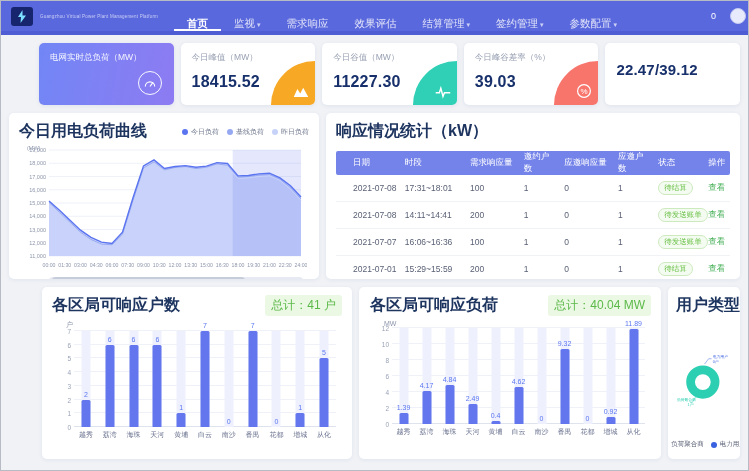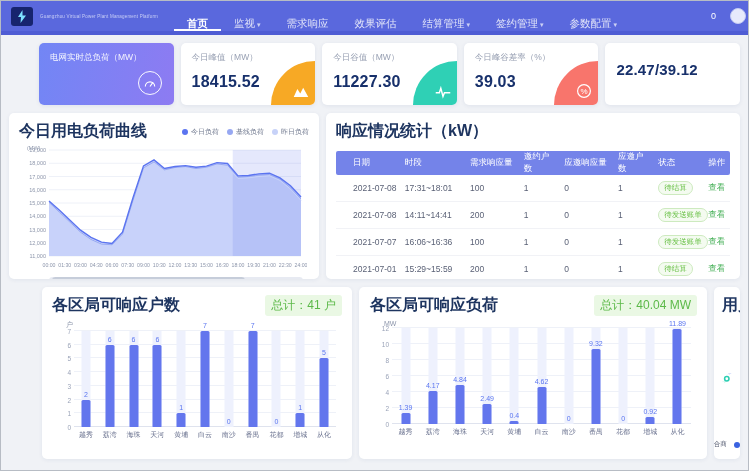--- a/index.html
+++ b/index.html
@@ -52,21 +52,21 @@
   .rtable { margin-top:9px; }
   .rtable-head, .rtable-row { display:grid; grid-template-columns:13.5% 17% 14% 10.5% 14% 10.5% 13% 7.5%; align-items:center;padding-left:10px; }
   .rtable-head { background:#7483e9; border-radius:2px; height:24px; }
   .rtable-head > div { color:#fff; font-size:8.5px; padding-left:7px; }
   .rtable-row { height:27px; border-bottom:1px solid #f1f2f6; }
   .rtable-row > div { font-size:8.5px; color:#5a6176; padding-left:7px; white-space:nowrap; }
   .status-pill { display:inline-block; font-size:7.5px; color:#6cc24a; background:#f4fbf0; border:1px solid #cdeabf; border-radius:8px; padding:1px 5px; }
   .view-link { color:#4db35e; cursor:pointer; }
   
   .bar-panel-1 { width:310px; flex:0 0 auto;margin-left:33px; }
-  .bar-panel-2 { width:348px; flex:0 0 auto;padding-left:11px; }
+  .bar-panel-2 { width:302px; flex:0 0 auto;padding-left:11px; }
   .bp-head { display:flex; align-items:center; justify-content:space-between; }
   .total-badge { font-size:12px; color:#5cb949; background:#eaf8e4; padding:2px 6px; border-radius:3px; white-space:nowrap; }
   .bp-unit { font-size:7px; color:#8d96ab; margin:4px 0 1px 14px; }
   .bp-plot { position:relative; height:96px; margin:0 6px 0 22px; }
   .gridline { position:absolute; left:0; right:0; height:1px; background:#eef1f8; }
   .gridline.zero { background:#dfe3ee; }
   .ytick { position:absolute; left:-18px; width:15px; text-align:right; font-size:6.5px; color:#9aa3b8; transform:translateY(-50%); }
   .cols { position:absolute; inset:0; display:flex; }
   .col { flex:1; position:relative; }
   .band { position:absolute; left:50%; transform:translateX(-50%); width:9px; top:0; bottom:0; background:#eef1fd; }

